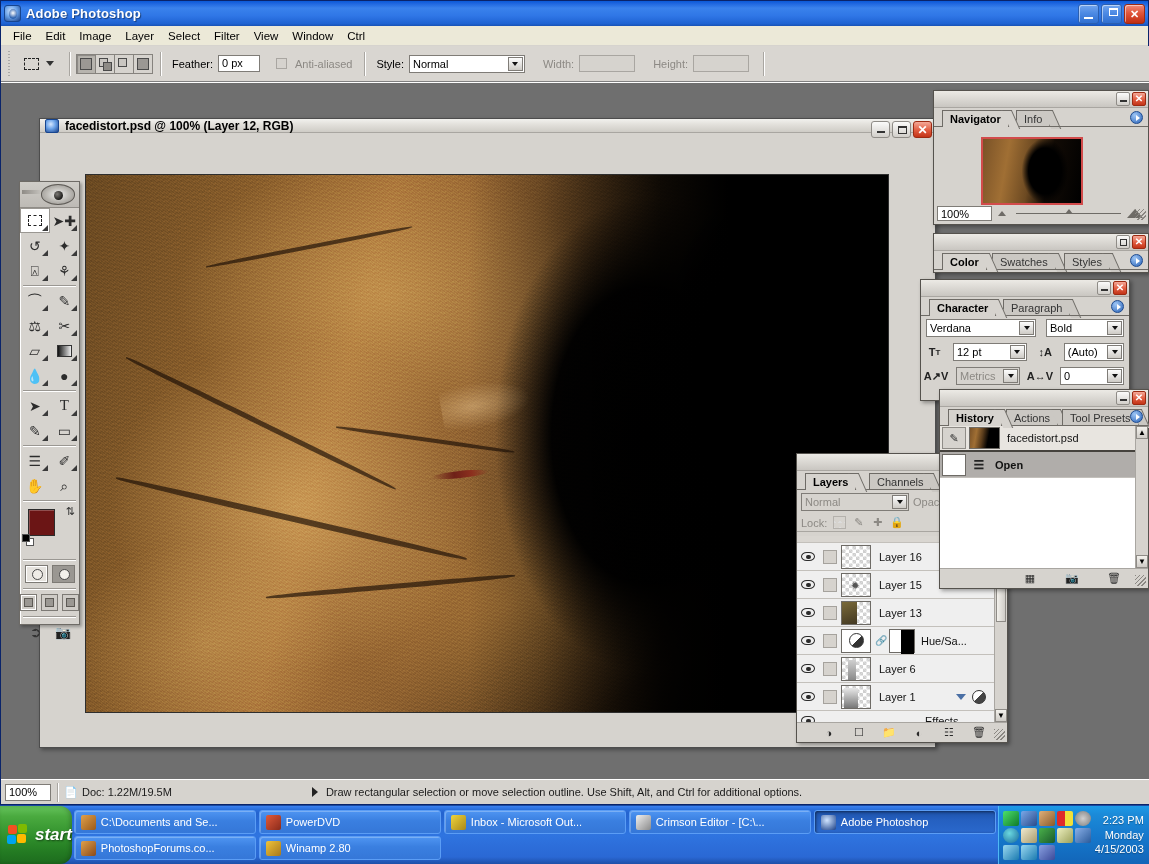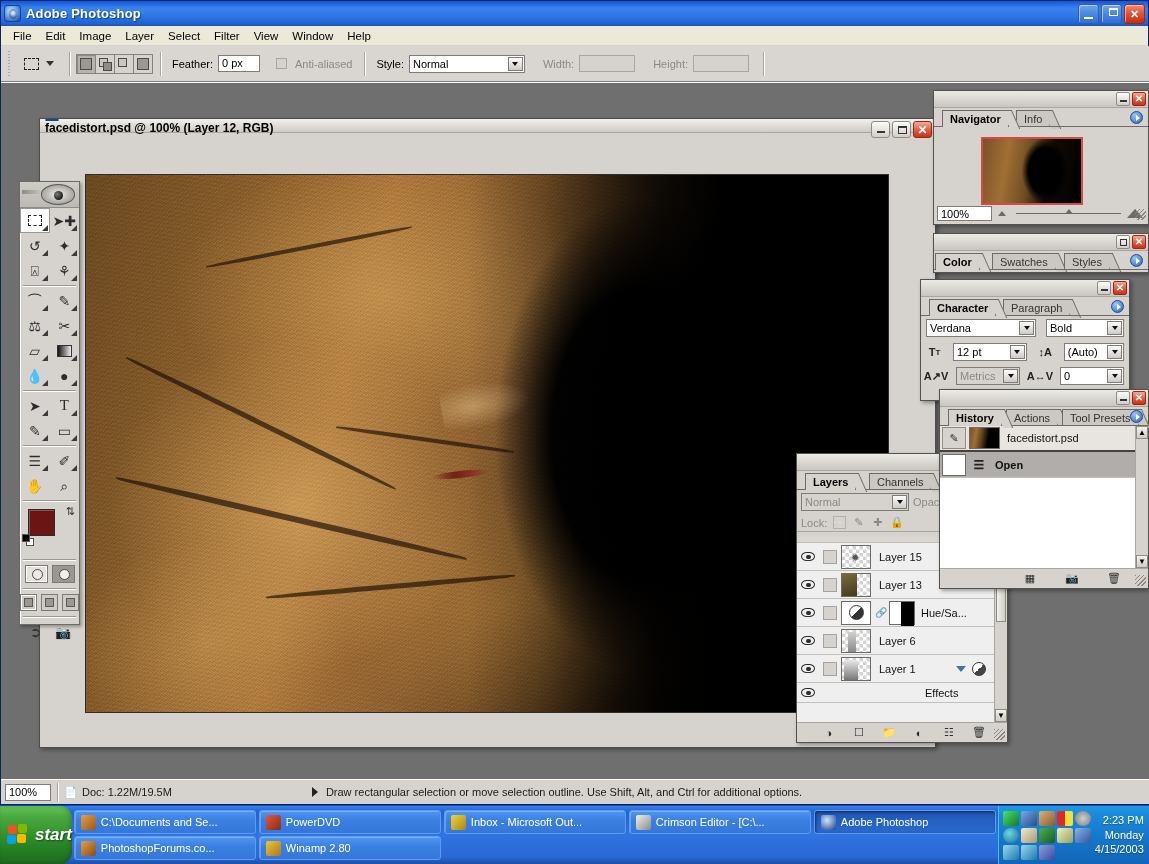--- a/index.html
+++ b/index.html
@@ -127,21 +127,20 @@
   .doc-window {
     position:absolute; left:38px; top:117px; width:897px; height:630px;
     background:#d6d3ce; border:1px solid #4d4d4d;
     box-shadow: 2px 2px 4px rgba(0,0,0,.35);
   }
   .doc-title {
     height: 14px;
     background: linear-gradient(180deg,#f2f1ee 0%,#e3e1dc 40%,#cfccc6 100%);
     display:flex; padding-left:5px; position:relative;
     border-bottom: 1px solid #a9a6a1;
-    flex-direction: column;
   }
   .doc-icon { width:14px;height:14px;margin-right:6px; border-radius:2px;
     background: radial-gradient(circle at 40% 35%, #d6e7ff 0%, #6aa2e8 45%, #1a3f86 100%);
     border:1px solid #17458f; }
   .doc-title-text { font-size:12px; font-weight:bold; color:#000; }
   .doc-btns { position:absolute; right:3px; top:2px; display:flex; gap:2px; }
   .doc-btn { width:19px;height:17px; border:1px solid #8f8c87; border-radius:3px;
     background: linear-gradient(180deg,#fbfbfa,#d2cfca); position:relative; cursor:pointer; }
   .doc-btn.close { background: linear-gradient(180deg,#f4a998,#e15b3f 55%,#c23418);
      border-color:#9c2a12; }
@@ -416,21 +415,21 @@
 
     <div class="menubar">
       <div class="menu-item">File</div>
       <div class="menu-item">Edit</div>
       <div class="menu-item">Image</div>
       <div class="menu-item">Layer</div>
       <div class="menu-item">Select</div>
       <div class="menu-item">Filter</div>
       <div class="menu-item">View</div>
       <div class="menu-item">Window</div>
-      <div class="menu-item">Help</div>
+      <div class="menu-item">Ctrl</div>
     </div>
 
     <div class="optionsbar">
       <div class="grip"></div>
       <div class="ob-tool-icon">
         <div class="marquee-glyph"></div>
       </div>
       <div class="ob-arrow"></div>
       <div class="ob-sep"></div>
       <div class="seg-group">
@@ -681,21 +680,21 @@
         <div class="pal-btns">
           <div class="pal-btn">
               <div class="sq"></div>
             </div>
           <div class="pal-btn close">
               <div class="x">✕</div>
             </div>
         </div>
       </div>
       <div class="pal-tabs">
-        <div class="pal-tab active" style="left:1px">
+        <div class="pal-tab active" style="left:8px">
             <span>Color</span>
           </div>
         <div class="pal-tab" style="left:58px">
             <span>Swatches</span>
           </div>
         <div class="pal-tab" style="left:130px">
             <span>Styles</span>
           </div>
         <div class="pal-tabline"></div>
         <div class="pal-menu-arrow"></div>
@@ -798,20 +797,30 @@
           <span>Lock:</span>
           <span class="lock-ic" style="border:1px solid #b4b1ac;background-image:linear-gradient(45deg,#dcdcdc 25%,transparent 25%),linear-gradient(-45deg,#dcdcdc 25%,transparent 25%);background-size:6px 6px"></span>
           <span class="lock-ic">✎</span>
           <span class="lock-ic">✚</span>
           <span class="lock-ic">🔒</span>
         </div>
 
         <div style="position:absolute;left:0;right:13px;top:46px;bottom:20px;overflow:hidden;background:#efefef;">
           <div style="height:7px;background:#d9d6d1;border-bottom:1px solid #c3c0bb"></div>
 
+          <div class="layer-row">
+            <div class="layer-eye">
+                <div class="eye-g"></div>
+              </div>
+            <div class="layer-link">
+                <div class="link-box"></div>
+              </div>
+            <div class="layer-thumb"></div>
+            <div class="layer-name">Layer 16</div>
+          </div>
 
           <div class="layer-row">
             <div class="layer-eye">
                 <div class="eye-g"></div>
               </div>
             <div class="layer-link">
                 <div class="link-box"></div>
               </div>
             <div class="layer-thumb">
                 <span style="position:absolute;left:9px;top:6px;color:#555;font-size:10px">✹</span>

